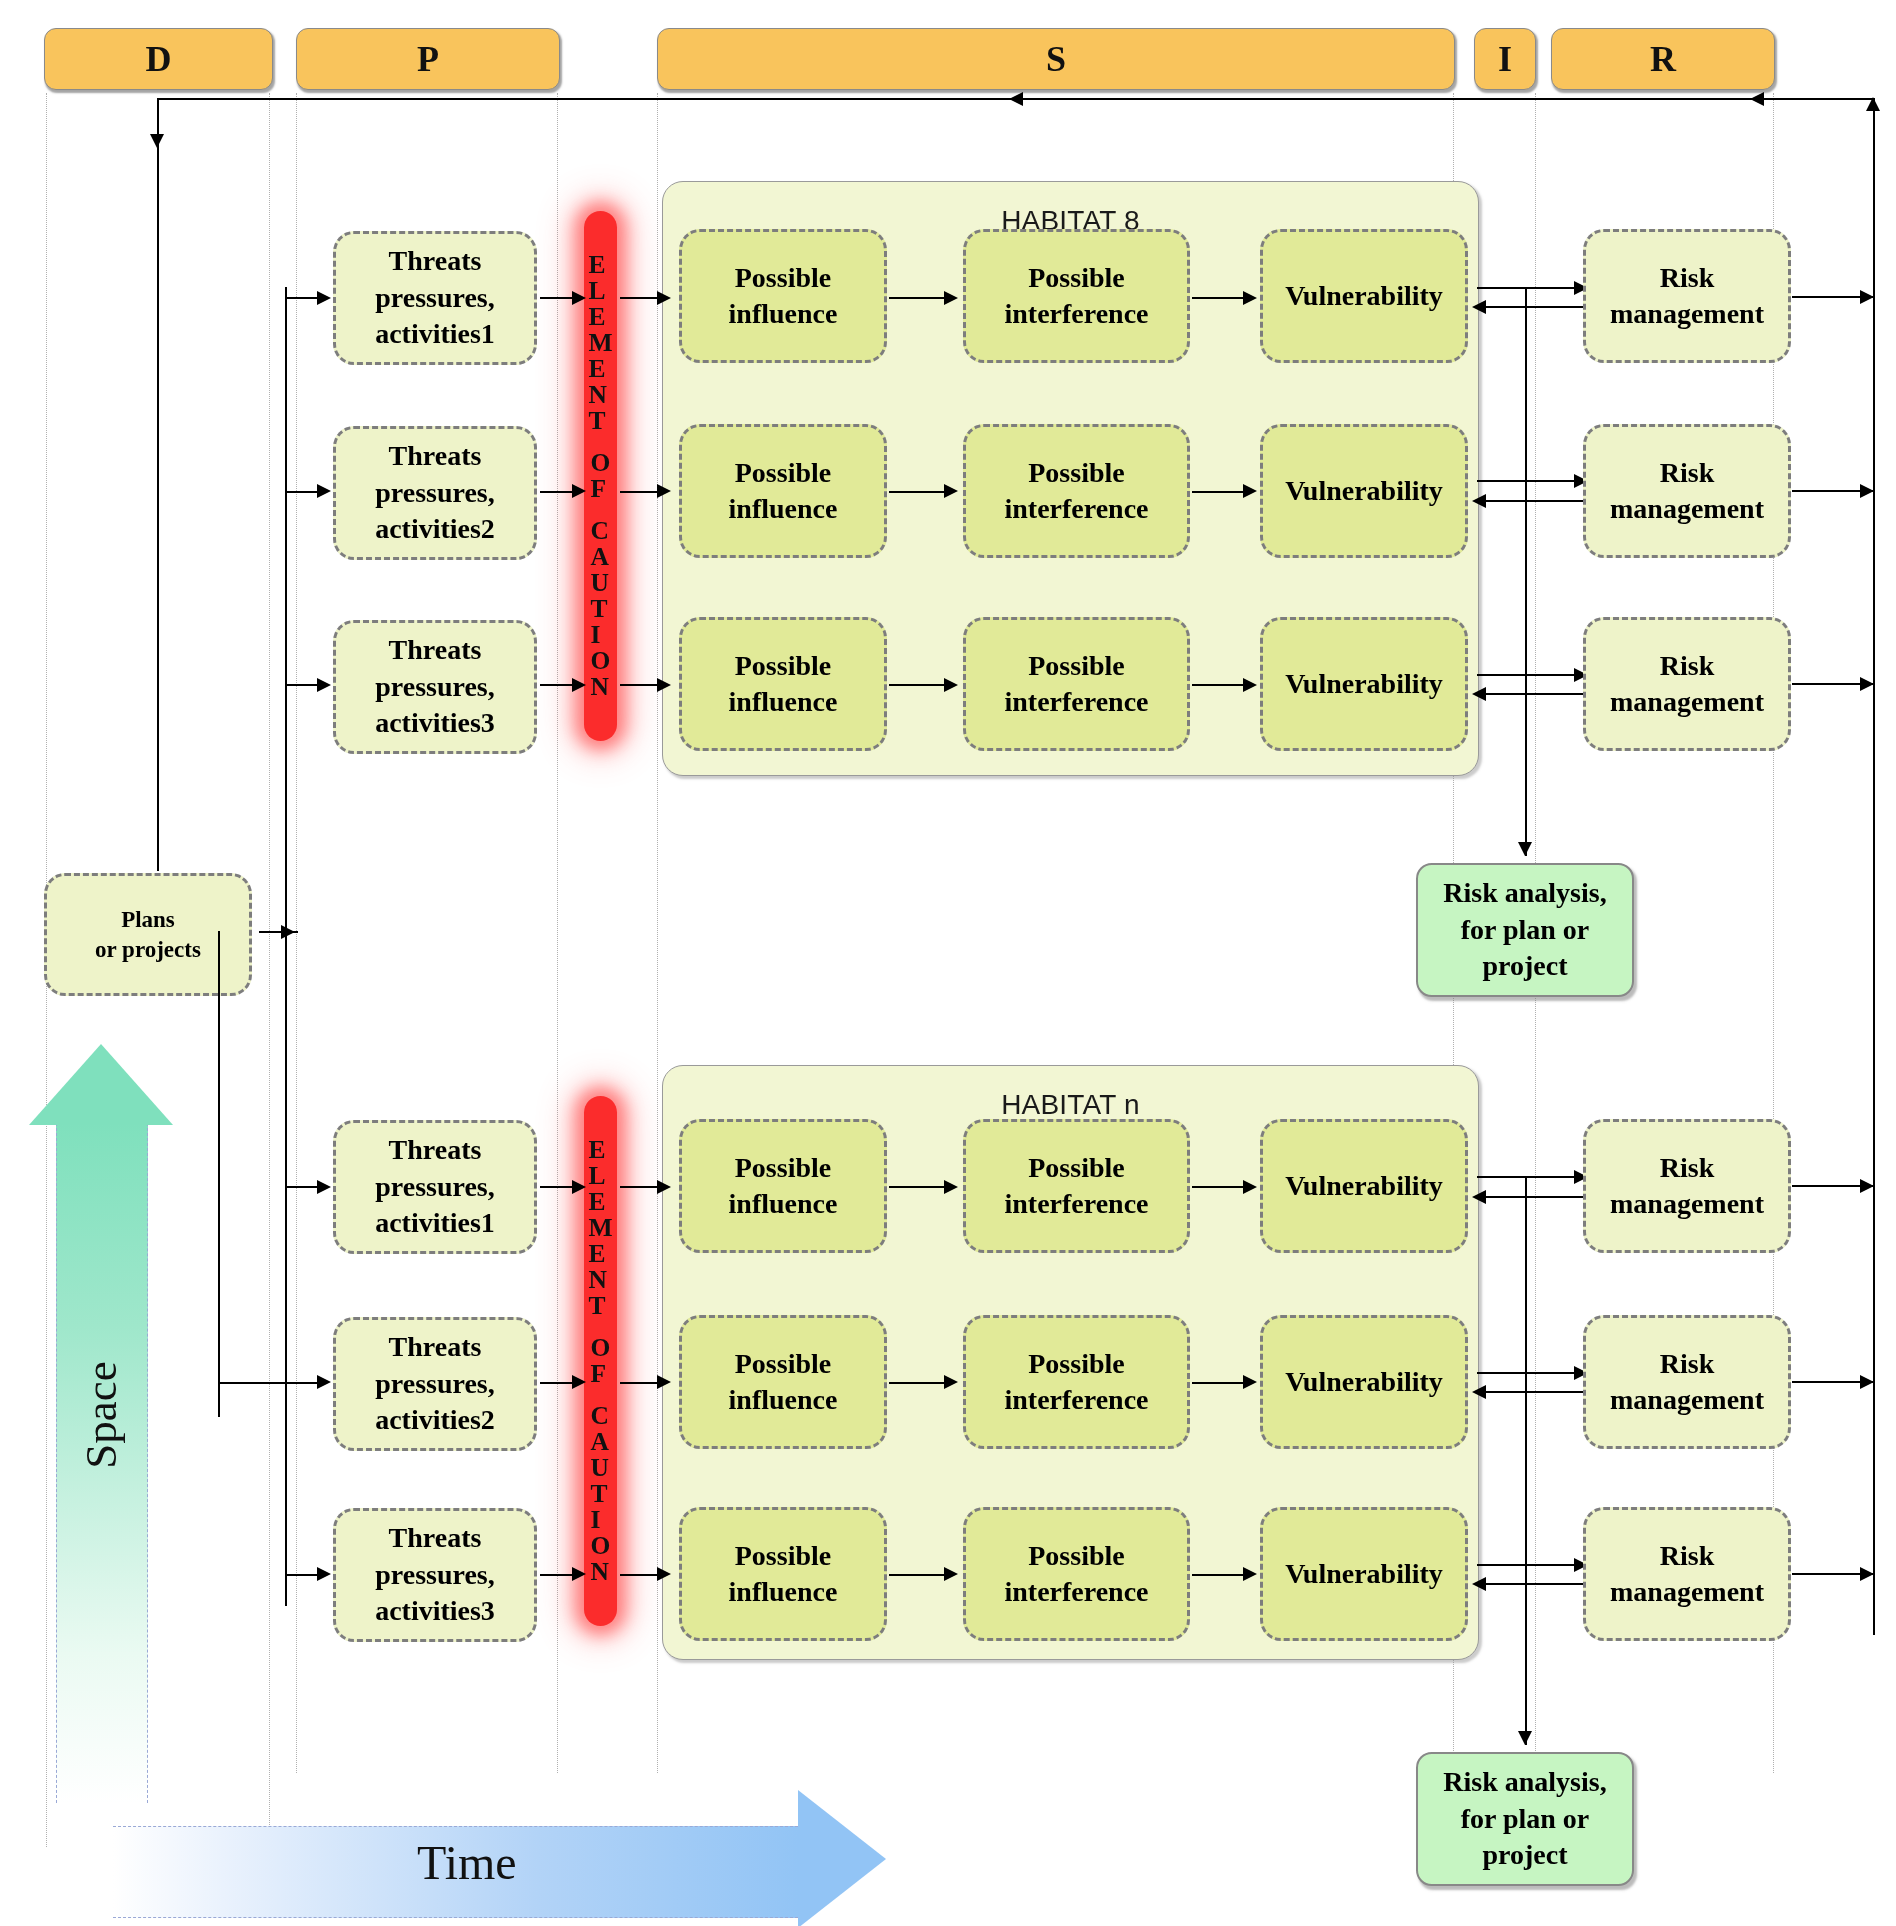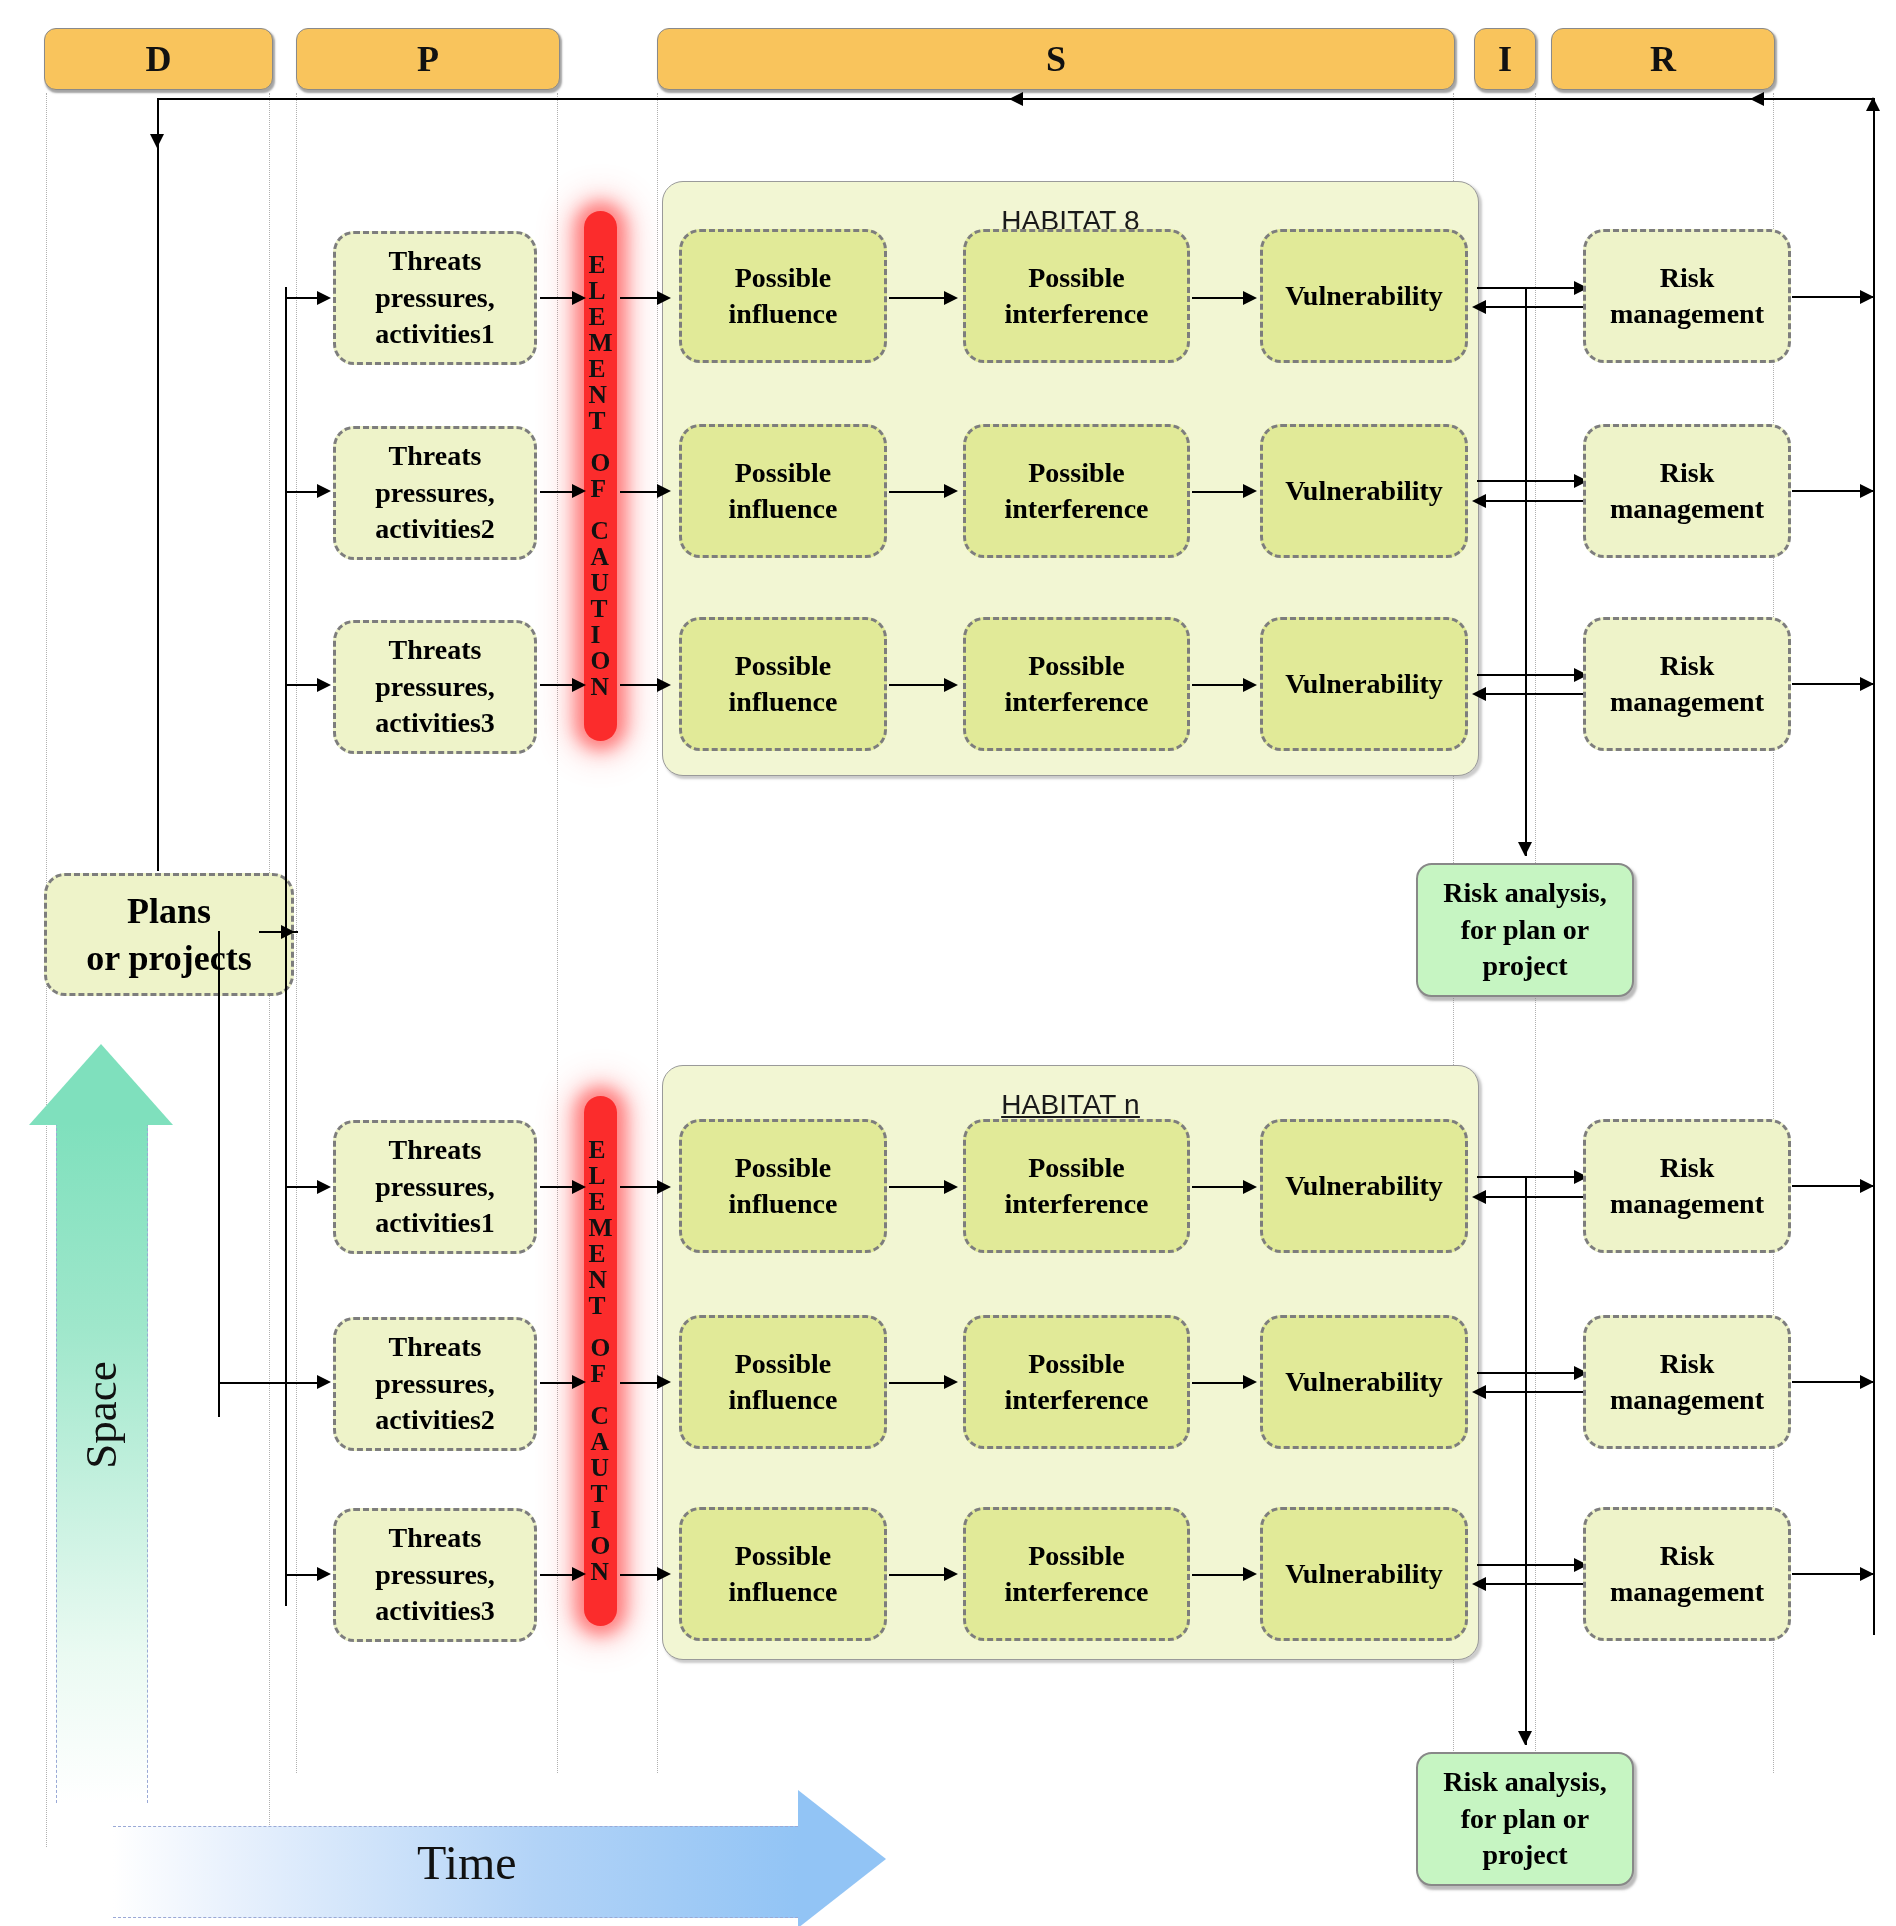--- a/index.html
+++ b/index.html
@@ -348,33 +348,33 @@
 
   <div class="vline" style="left:1525px;top:287px;height:569px;"></div>
   <div class="arrowD" style="left:1518px;top:842px;"></div>
 
   <div class="node solidgreen" style="left:1416px;top:863px;width:218px;height:134px;font-size:28px;white-space:pre-line;">
     <span>Risk analysis,
 for plan or
 project</span>
   </div>
 
-  <div class="node dashed" style="left:44px;top:873px;width:250px;height:123px;font-size:36px;white-space:pre-line;">
+  <div class="node dashed" style="left:44px;top:873px;width:208px;height:123px;font-size:23px;white-space:pre-line;">
     <span>Plans
 or projects</span>
   </div>
 
   <div class="hline" style="left:259px;top:931px;width:39px;"></div>
   <div class="arrowR" style="left:281px;top:925px;"></div>
 
   <div class="vline" style="left:285px;top:287px;height:1319px;"></div>
   <div class="vline" style="left:218px;top:931px;height:486px;"></div>
 
   <div class="habitat" style="left:662px;top:1065px;width:815px;height:593px;">
-    <div class="habitat-title" style="top:23px;text-decoration:underline;">HABITAT n</div>
+    <div class="habitat-title" style="top:23px;">HABITAT n</div>
   </div>
 
   <div class="caution" style="left:584px;top:1096px;height:530px;">
     <span>
       <span>E</span>
         <span>L</span>
         <span>E</span>
         <span>M</span>
         <span>E</span>
         <span>N</span>

